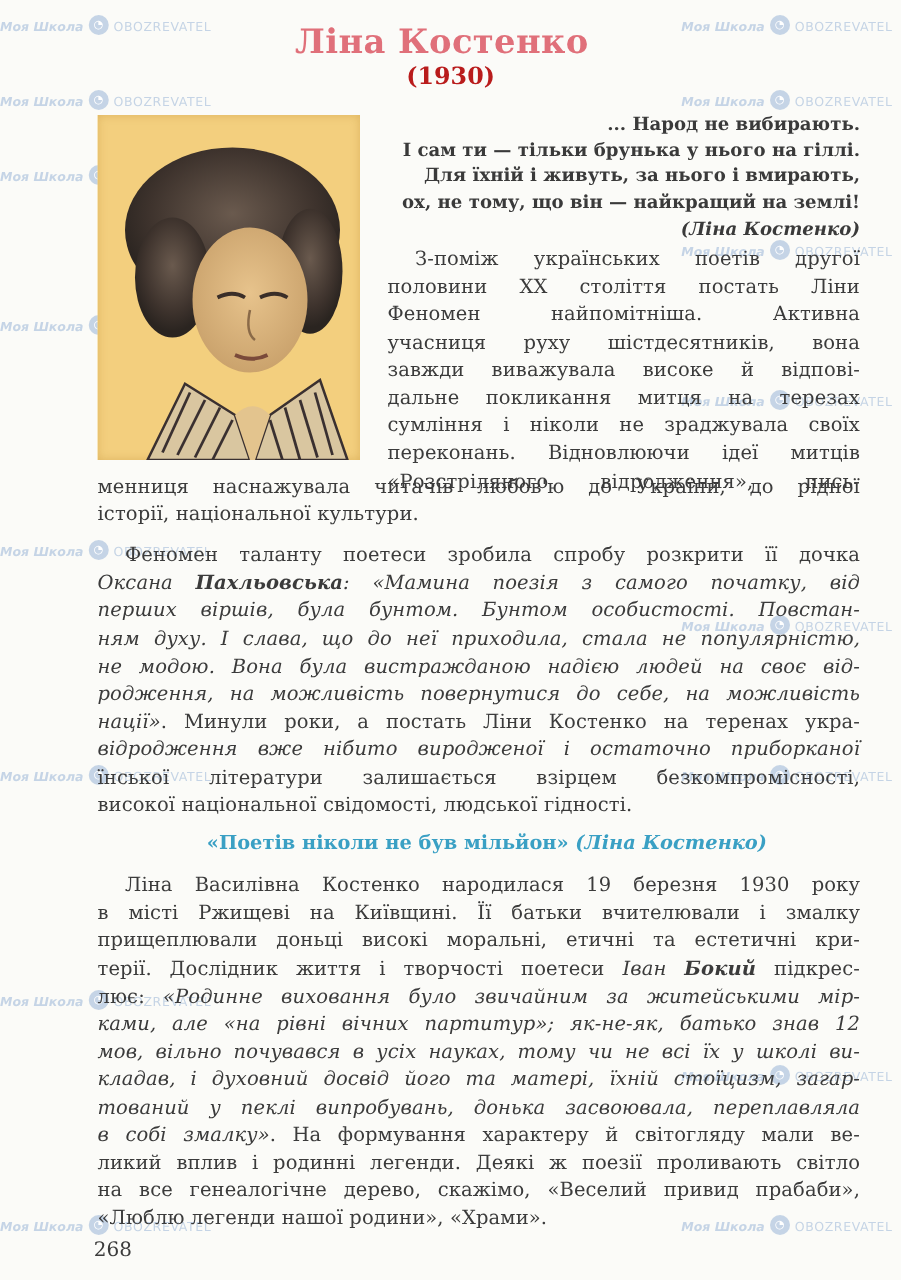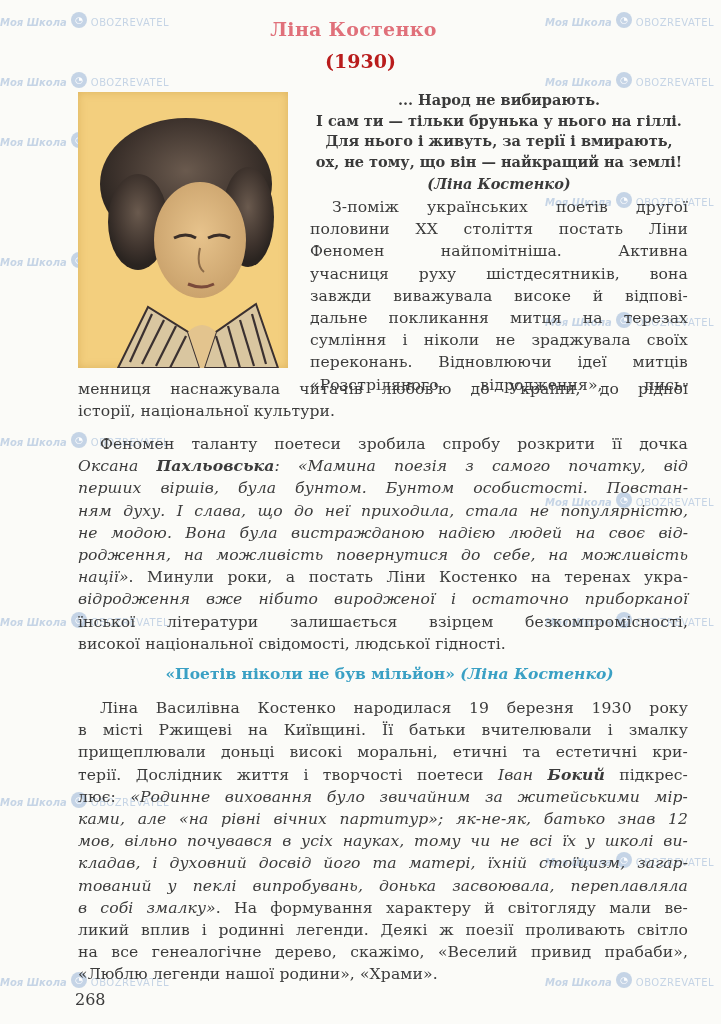--- a/index.html
+++ b/index.html
@@ -6,38 +6,38 @@
   body {
     width: 721px; height: 1024px; overflow: hidden;
     background: #fbfbf8;
     font-family: "DejaVu Serif", "Liberation Serif", serif;
     color: #3a3a3a;
     position: relative;
   }
   .page { position: absolute; left: 0; top: 0; width: 721px; height: 1024px; }
   .title {
     position: absolute; left: 0; width: 707px; top: 18px;
-    text-align: center; font-size: 19px; font-weight: bold;
+    text-align: center; font-size: 27px; font-weight: bold;
     color: #e0707a; letter-spacing: 0.3px;
   }
   .year {
     position: absolute; left: 0; width: 721px; top: 50px;
     text-align: center; font-size: 19px; font-weight: bold; color: #b91c1c;
   }
   .portrait {
     position: absolute; left: 78px; top: 92px; width: 210px; height: 276px;
     background: #f3cf7e;
     box-shadow: inset 0 0 8px rgba(180,130,40,0.35);
     overflow: hidden;
   }
   .portrait svg { width: 100%; height: 100%; display: block; }
   .epigraph {
     position: absolute; left: 310px; top: 90px; width: 378px;
     font-size: 14.5px; line-height: 20.5px; color: #3a3a3a; font-weight: bold;
-    text-align: center;
+    text-align: right;
   }
   .epigraph .line { display: block; white-space: nowrap; }
   .epigraph .author { display: block; font-style: italic; margin-top: 2px; }
   .text {
     font-size: 15.6px; line-height: 22.2px; color: #3b3b3b;
     text-align: justify; letter-spacing: 0.1px;
   }
   .text .l { display: block; white-space: nowrap; text-align-last: justify; }
   .text .l.last { text-align-last: left; }
   .block1 { position: absolute; left: 310px; top: 196px; width: 378px; }
@@ -189,21 +189,21 @@
         <line x1="162" y1="276" x2="150" y2="234"></line>
         <line x1="148" y1="276" x2="138" y2="244"></line>
       </g>
       <path d="M110 240 L122 276 L126 276 L138 240 Q124 226 110 240 Z" fill="#e3c48e"></path>
     </svg>
   </div>
 
   <div class="epigraph">
     <span class="line">... Народ не вибирають.</span>
     <span class="line">І сам ти — тільки брунька у нього на гіллі.</span>
-    <span class="line">Для нього і живуть, за терії і вмирають,</span>
+    <span class="line">Для їхній і живуть, за нього і вмирають,</span>
     <span class="line">ох, не тому, що він — найкращий на землі!</span>
     <span class="author">(Ліна Костенко)</span>
   </div>
 
   <div class="text block1">
     <span class="l" style="text-indent:22px;">З-поміж українських поетів другої</span>
     <span class="l">половини XX століття постать Ліни</span>
     <span class="l">Феномен найпомітніша. Активна</span>
     <span class="l">учасниця руху шістдесятників, вона</span>
     <span class="l">завжди виважувала високе й відпові-</span>

